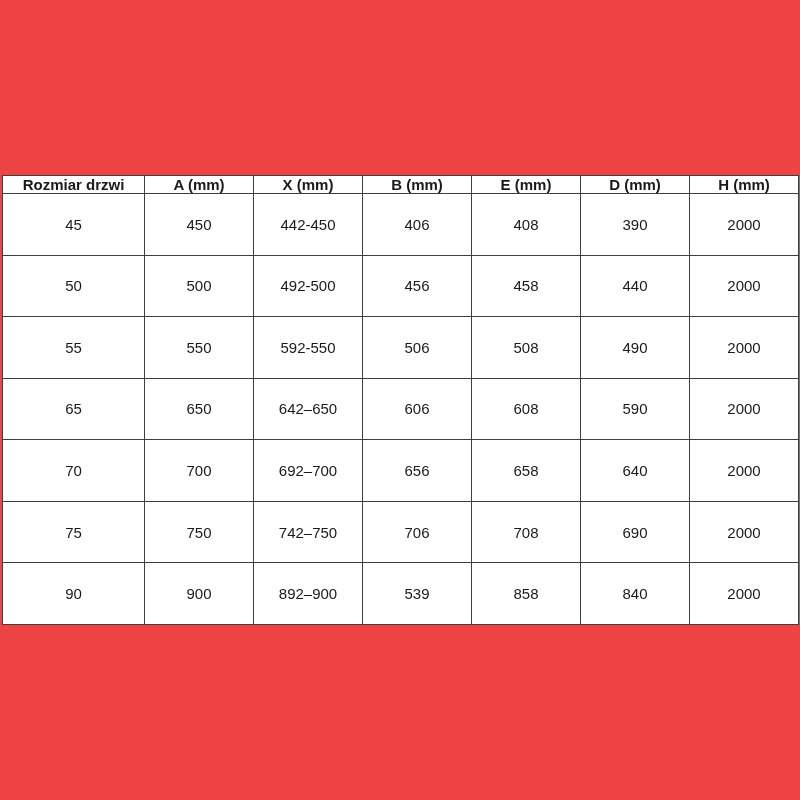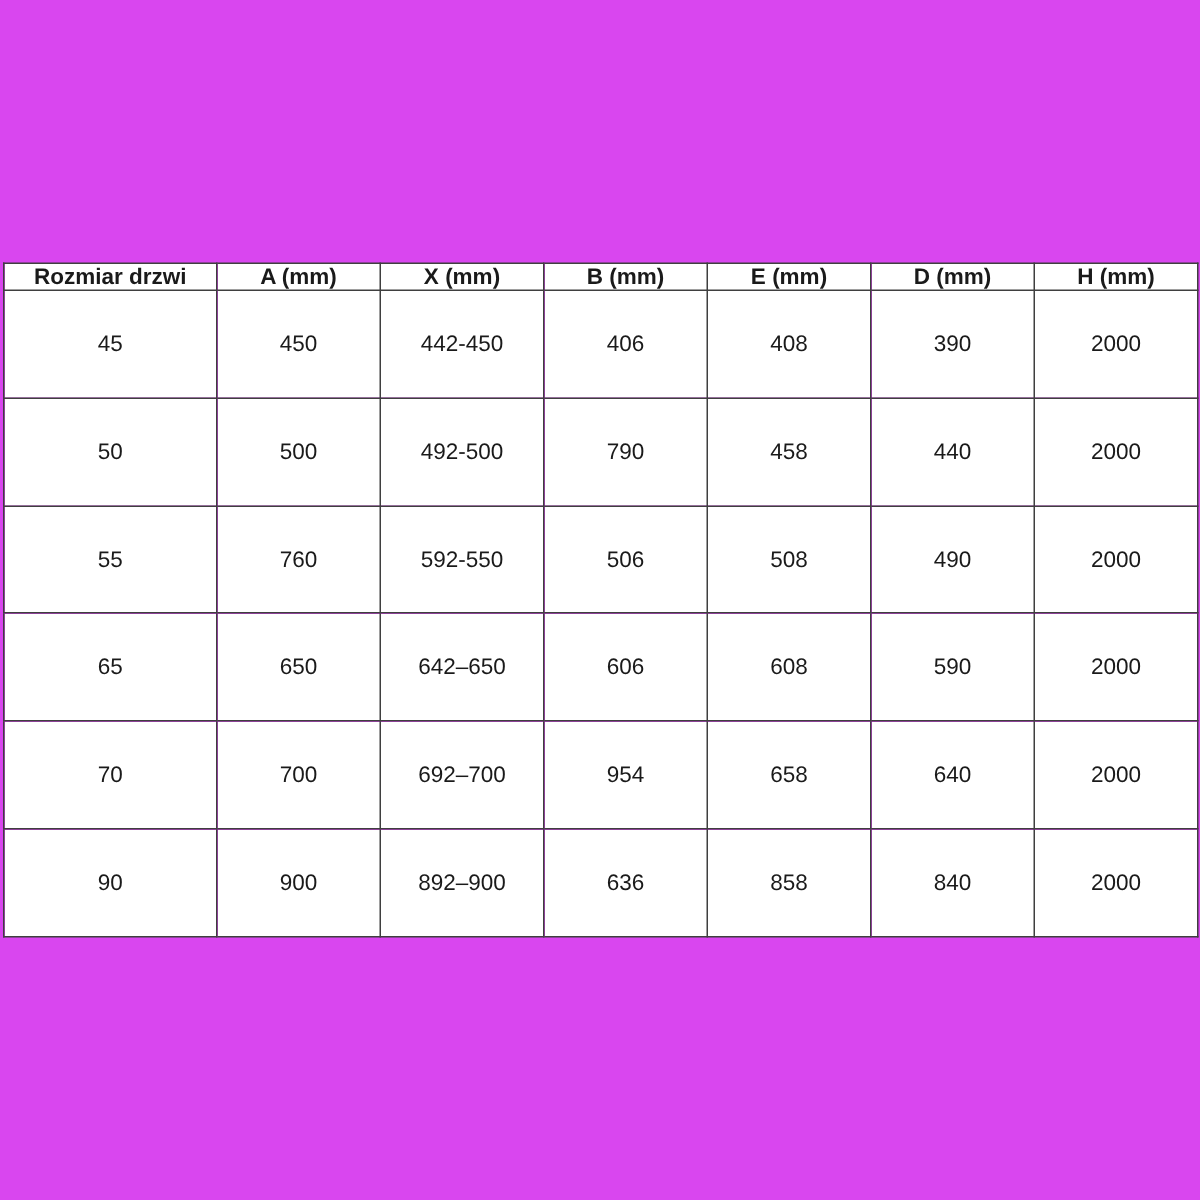--- a/index.html
+++ b/index.html
@@ -7,21 +7,21 @@
     padding: 0;
     width: 800px;
     height: 800px;
     background: #ffffff;
     font-family: "Liberation Sans", sans-serif;
   }
   .page {
     position: relative;
     width: 800px;
     height: 800px;
-    background: #d946ef;
+    background: #ef4444;
     overflow: hidden;
   }
   table.spec-table {
     position: absolute;
     left: 2px;
     top: 175px;
     width: 796px;
     height: 450px;
     border-collapse: collapse;
     table-layout: fixed;
@@ -76,56 +76,65 @@
           <td>442-450</td>
           <td>406</td>
           <td>408</td>
           <td>390</td>
           <td>2000</td>
         </tr>
         <tr>
           <td>50</td>
           <td>500</td>
           <td>492-500</td>
-          <td>790</td>
+          <td>456</td>
           <td>458</td>
           <td>440</td>
           <td>2000</td>
         </tr>
         <tr>
           <td>55</td>
-          <td>760</td>
+          <td>550</td>
           <td>592-550</td>
           <td>506</td>
           <td>508</td>
           <td>490</td>
           <td>2000</td>
         </tr>
         <tr>
           <td>65</td>
           <td>650</td>
           <td>642–650</td>
           <td>606</td>
           <td>608</td>
           <td>590</td>
           <td>2000</td>
         </tr>
         <tr>
           <td>70</td>
           <td>700</td>
           <td>692–700</td>
-          <td>954</td>
+          <td>656</td>
           <td>658</td>
           <td>640</td>
+          <td>2000</td>
+        </tr>
+        <tr>
+          <td>75</td>
+          <td>750</td>
+          <td>742–750</td>
+          <td>706</td>
+          <td>708</td>
+          <td>690</td>
           <td>2000</td>
         </tr>
         <tr>
           <td>90</td>
           <td>900</td>
           <td>892–900</td>
-          <td>636</td>
+          <td>539</td>
           <td>858</td>
           <td>840</td>
           <td>2000</td>
         </tr>
       </tbody>
   </table>
 </div>
 
 </body></html>

